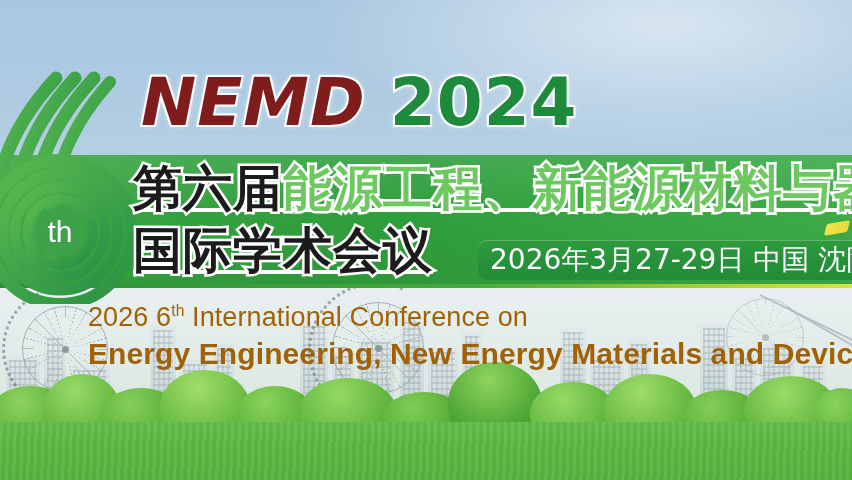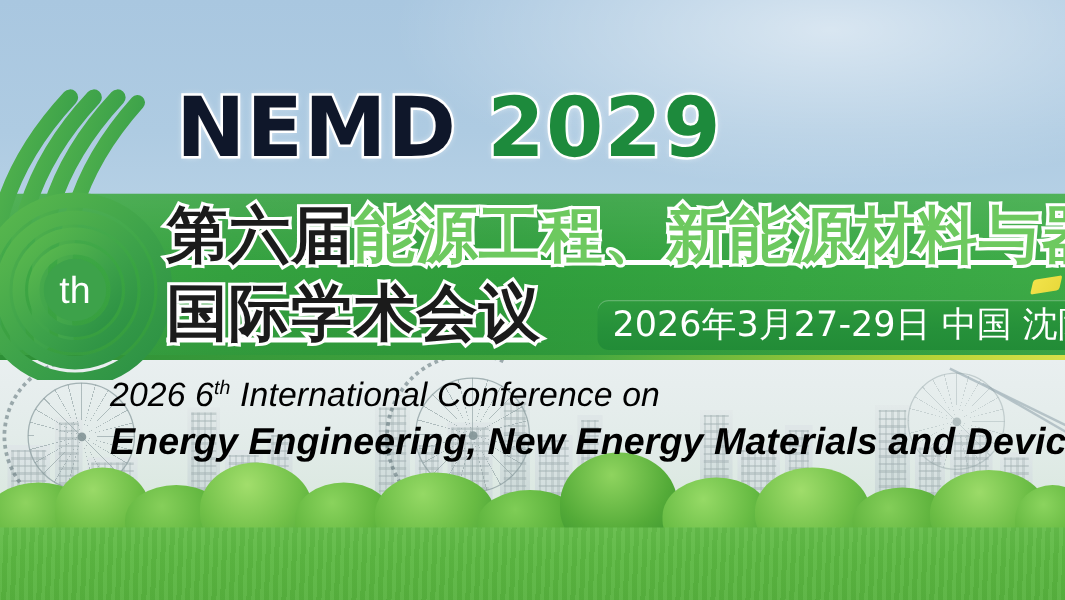--- a/index.html
+++ b/index.html
@@ -103,21 +103,21 @@
   .logo { position:absolute; left:-18px; top:42px; width:190px; height:262px; }
   .logo svg { display:block; }
 
   
   .nemd {
     position:absolute; left:141px; top:70px;
     font-size:66px; font-weight:bold; letter-spacing:1px;
     font-family:"DejaVu Sans","Liberation Sans",sans-serif;
     white-space:nowrap; line-height:1;
   }
-  .nemd .w1 { color:#0f172a; }
+  .nemd .w1 { color:#7f1d1d;font-style:italic; }
   .nemd .w2 { color:#1d8a3c; }
   .nemd span {
     -webkit-text-stroke:4px #ffffff;
     paint-order:stroke fill;
     text-shadow:0 0 6px rgba(255,255,255,.85);
   }
 
   
   .cn {
     position:absolute; left:133px;
@@ -146,23 +146,22 @@
     white-space:nowrap;
   }
   .badge span {
     color:#ffffff; font-size:28px; font-weight:normal; letter-spacing:0px;
     font-family:"DejaVu Sans","Liberation Sans",sans-serif;
   }
 
   
   .en {
     position:absolute; left:88px;
-    color:#000000; white-space:nowrap; line-height:1;
+    color:#a16207; white-space:nowrap; line-height:1;
     font-family:"Liberation Sans","DejaVu Sans",sans-serif;
-    font-style:italic;
   }
   .en.l1 { top:303px; font-size:27px; font-weight:normal; letter-spacing:.1px; }
   .en.l2 { top:339px; font-size:30px; font-weight:bold; letter-spacing:.1px; }
   .en .sup { font-size:.58em; vertical-align:super; }
 </style>
 </head>
 <body>
 
 <div id="banner">
 
@@ -260,21 +259,21 @@
         <circle cx="78" cy="190" r="58" stroke-width="11"></circle>
         <circle cx="78" cy="190" r="45" stroke-width="10"></circle>
         <circle cx="78" cy="190" r="33" stroke-width="9"></circle>
       </g>
       <circle cx="78" cy="190" r="25" fill="#3da24a"></circle>
       <text x="78" y="200" text-anchor="middle" font-family="Liberation Sans, sans-serif" font-size="30" fill="#ffffff">th</text>
     </svg>
   </div>
 
   <div class="nemd">
-    <span class="w1">NEMD</span><span class="w1">&nbsp;</span><span class="w2">2029</span>
+    <span class="w1">NEMD</span><span class="w1">&nbsp;</span><span class="w2">2024</span>
   </div>
 
   <div class="cn l1">
     <span class="dark">第六届</span><span class="green">能源工程、新能源材料与器件</span>
   </div>
   <div class="cn l2">
     <span class="dark">国际学术会议</span>
   </div>
 
   <div class="badge">

